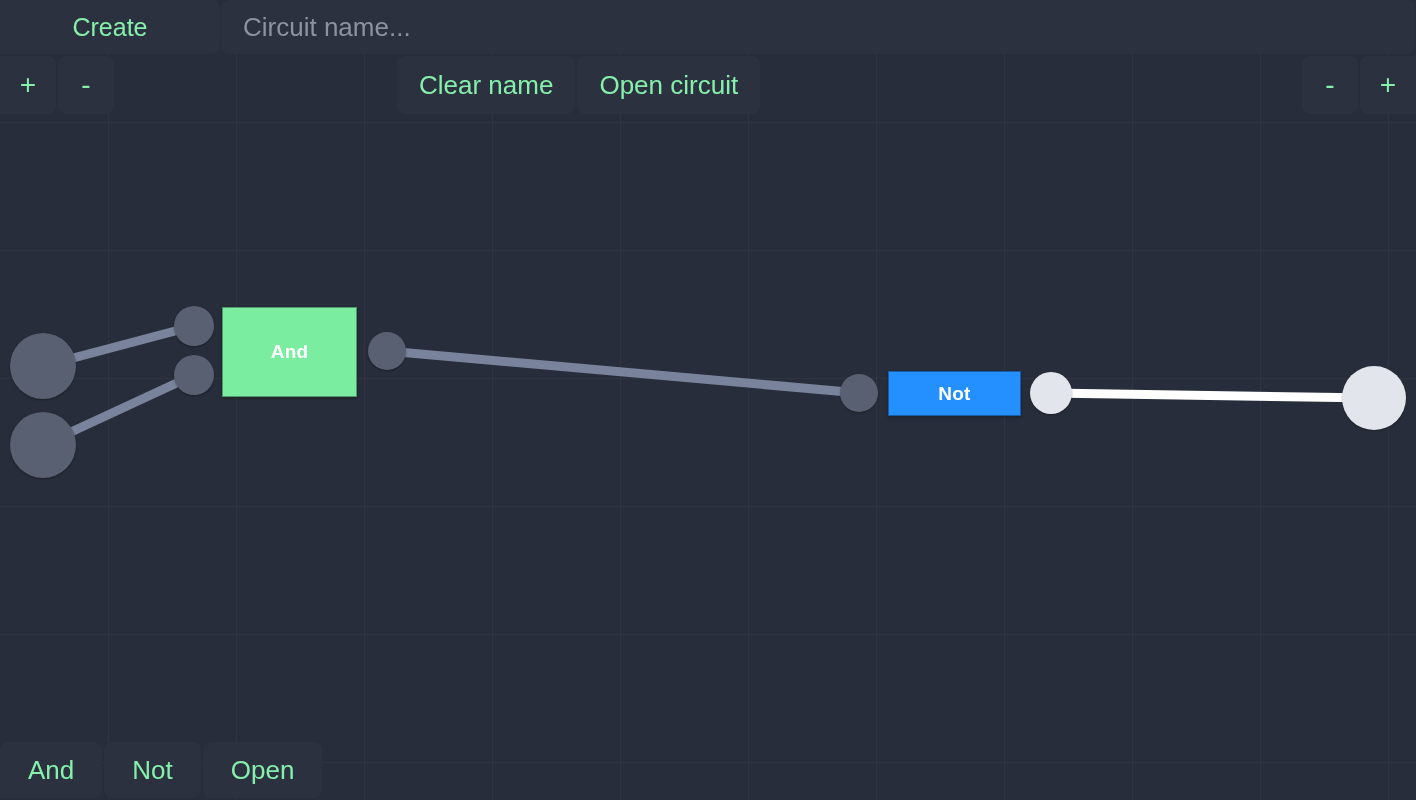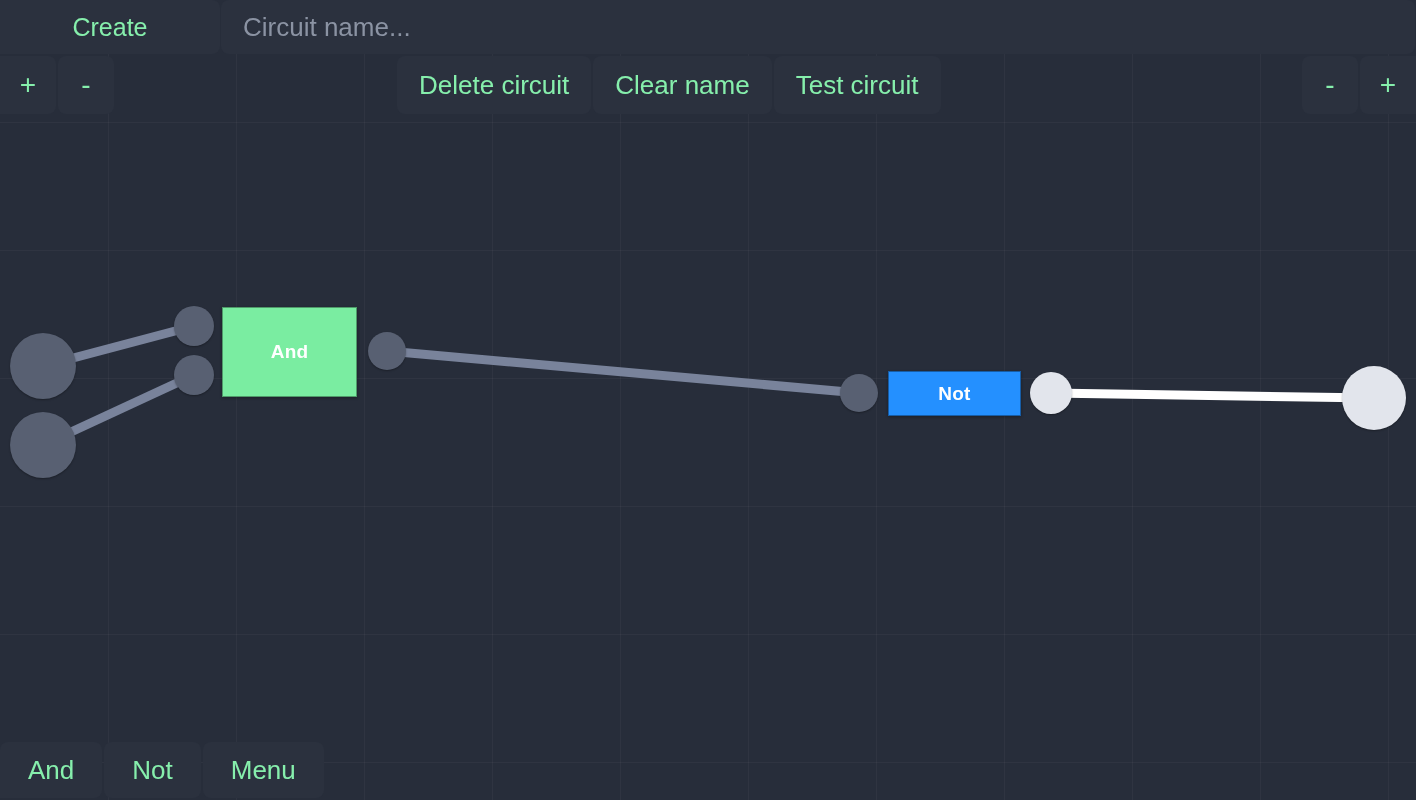--- a/index.html
+++ b/index.html
@@ -194,28 +194,27 @@
   <div class="topbar">
     <div class="btn" id="create-btn">Create</div>
     <input id="name-input" type="text" placeholder="Circuit name..." style="">
   </div>
 
   <div class="row2">
     <div class="btn sq-btn" id="zoom-in-left">+</div>
     <div class="btn sq-btn" id="zoom-out-left">-</div>
 
     <div class="center-group" id="action-group">
-        <div class="btn">Delete circuit</div>
         <div class="btn">Clear name</div>
-        <div class="btn">Test circuit</div>
+        <div class="btn">Open circuit</div>
       </div>
 
     <div class="btn sq-btn" id="zoom-out-right">-</div>
     <div class="btn sq-btn" id="zoom-in-right">+</div>
   </div>
 
   <div class="bottombar" id="palette-bar">
       <div class="btn">And</div>
       <div class="btn">Not</div>
-      <div class="btn">Menu</div>
+      <div class="btn">Open</div>
     </div>
 
 </div>
 
 </body></html>

